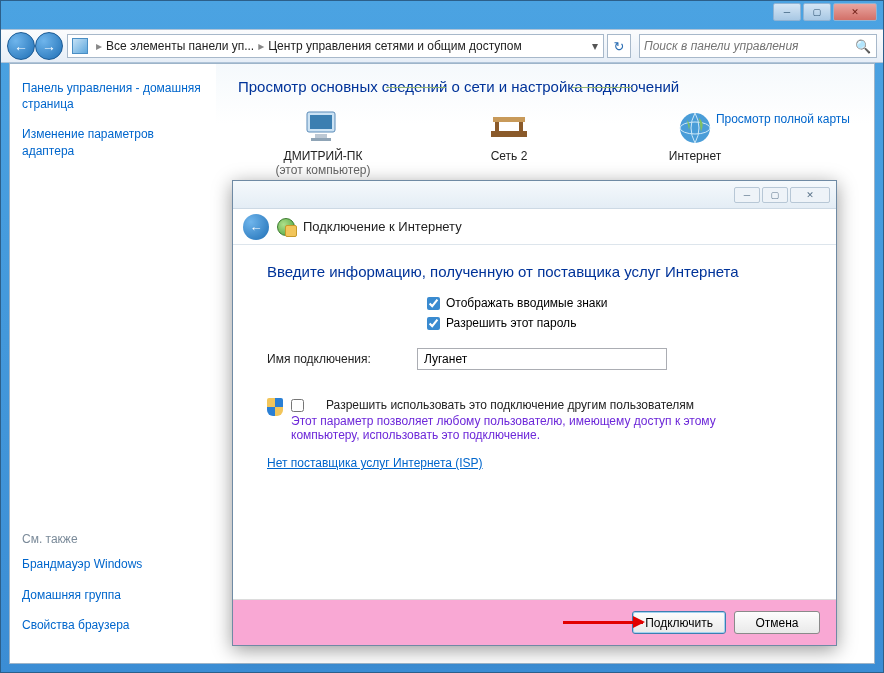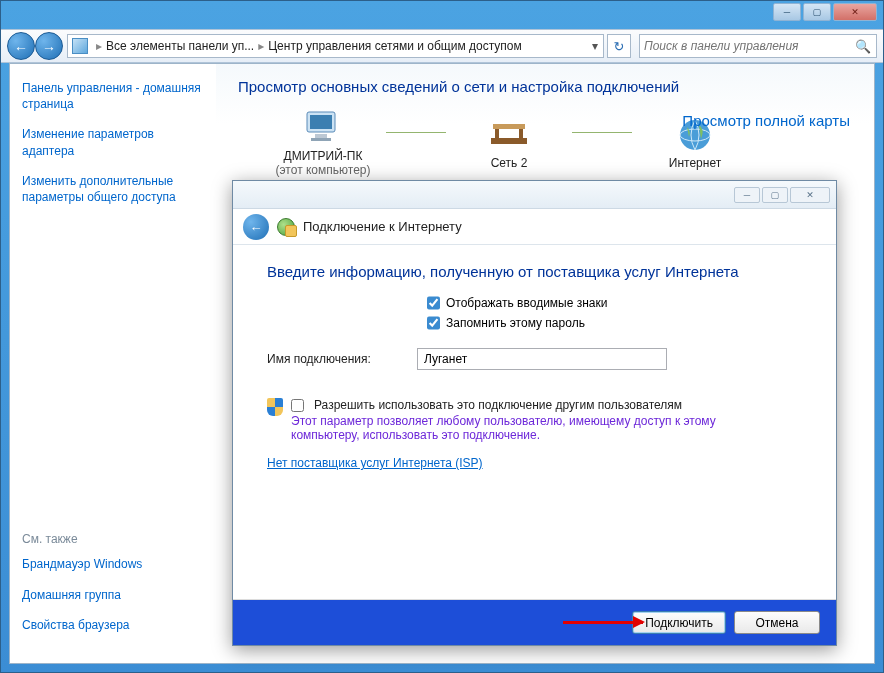--- a/index.html
+++ b/index.html
@@ -22,52 +22,52 @@
 .search-box { width: 238px; height: 24px; background: #fff; border: 1px solid #a7b8ca; margin-left: 4px; display: flex; align-items: center; padding: 0 4px; }
 .search-box input { border: none; outline: none; flex: 1; font-size: 12px; font-style: italic; color: #888; }
 .search-box .mag { color: #5a8bb8; font-size: 13px; }
 
 .content-area { position: absolute; top: 62px; left: 8px; right: 8px; bottom: 8px; background: #fff; border: 1px solid #9db4c9; display: flex; }
 .sidebar { width: 206px; background: #fff; padding: 16px 12px; font-size: 12px; display: flex; flex-direction: column; }
 .sidebar a { color: #0066cc; text-decoration: none; display: block; margin-bottom: 14px; line-height: 1.35; cursor: pointer; }
 .sidebar .see-also { margin-top: auto; color: #7a8a99; font-size: 12px; margin-bottom: 10px; }
 .main-panel { flex: 1; background: linear-gradient(to bottom, #f5f9fc 0%, #fff 60px); padding: 14px 22px; position: relative; font-size: 12px; }
 .main-title { color: #003399; font-size: 15px; font-weight: normal; margin-bottom: 14px; }
-.net-map { display: flex; align-items: center; gap: 8px; margin-left: 30px; }
+.net-map { display: flex; gap: 8px; margin-left: 30px; }
 .net-node { display: flex; flex-direction: column; align-items: center; font-size: 12px; color: #222; width: 110px; }
 .net-node .icon-box { width: 42px; height: 38px; margin-bottom: 2px; display:flex; align-items:center; justify-content:center; }
 .net-link-line { width: 60px; border-top: 1px solid #94b56f; margin-top: -22px; }
-.map-link { position: absolute; top: 48px; right: 24px; color: #0066cc; font-size: 15px; cursor: pointer; }
+.map-link { position: absolute; top: 48px; right: 24px; color: #0066cc; font-size: 12px; cursor: pointer; }
 .help-btn { position: absolute; top: 6px; right: 8px; width: 18px; height: 18px; border-radius: 50%; background: radial-gradient(circle at 30% 30%, #b5d9f4, #3c8cd1); color: #fff; font-size: 12px; display: flex; align-items: center; justify-content: center; border: 1px solid #2a6fab; cursor: pointer; }
 .blur-row { color: #c9d4dd; letter-spacing: 2px; margin-top: 10px; }
 
 
 .dialog { position: absolute; left: 232px; top: 180px; width: 605px; height: 466px; background: #fff; border: 1px solid #6f8aa4; box-shadow: 0 4px 18px rgba(0,0,0,0.4); }
 .dlg-title { height: 28px; background: linear-gradient(to bottom, #f5f9fc, #e4edf5); display: flex; justify-content: flex-end; align-items: center; padding-right: 6px; gap: 2px; border-bottom: 1px solid #cdd9e4; }
 .dlg-win-btn { width: 26px; height: 16px; background: #eef3f8; border: 1px solid #b7c7d6; border-radius: 2px; display: flex; align-items: center; justify-content: center; font-size: 9px; color: #5a738a; cursor: pointer; }
 .dlg-win-btn.restore { }
 .dlg-win-btn.close { width: 40px; }
 .dlg-header { height: 36px; display: flex; align-items: center; padding: 0 10px; gap: 8px; border-bottom: 1px solid #dde5ec; font-size: 13px; color: #222; }
 .dlg-back { width: 26px; height: 26px; border-radius: 50%; background: radial-gradient(circle at 30% 30%, #6fb5ec, #1f6fb5); display: flex; align-items: center; justify-content: center; color: #fff; font-size: 13px; cursor: pointer; }
 .globe-ico { width: 18px; height: 18px; border-radius: 50%; background: radial-gradient(circle at 35% 35%, #aee08a, #4a9e3a); border: 1px solid #3a7a2e; position: relative; }
 .globe-ico::after { content: ""; position: absolute; bottom: -2px; right: -3px; width: 10px; height: 10px; background: #f2c55a; border-radius: 2px; border: 1px solid #c69a2a; }
 .dlg-body { padding: 18px 34px 10px 34px; position: relative; height: calc(100% - 64px - 46px); }
 .dlg-heading { color: #003399; font-size: 15px; margin-bottom: 16px; }
 .highlight-box { border: 3px solid #e20000; padding: 6px 10px; }
 .form-row { display: flex; align-items: center; margin: 10px 0; }
 .form-row label { width: 150px; font-size: 12px; color: #222; }
 .form-row input[type=text] { width: 250px; height: 22px; border: 1px solid #abadb3; padding: 0 6px; font-size: 12px; }
-.check-row { display: flex; margin-left: 160px; margin-top: 6px; font-size: 12px; gap: 6px; }
+.check-row { display: flex; align-items: center; margin-left: 160px; margin-top: 6px; font-size: 12px; gap: 6px; }
 .check-row input { accent-color: #3a8bd0; }
 .shield-row { display: flex; align-items: flex-start; gap: 8px; margin-top: 28px; }
 .shield { width: 16px; height: 18px; background: conic-gradient(#2a7fd4 0 25%, #f2c55a 25% 50%, #2a7fd4 50% 75%, #f2c55a 75% 100%); border-radius: 2px 2px 6px 6px; }
 .perm-text { font-size: 12px; color: #222; }
 .perm-desc { color: #6d28d9; font-size: 12px; margin-top: 2px; max-width: 460px; }
 .isp-link { color: #0066cc; font-size: 12px; text-decoration: underline; display: inline-block; margin-top: 14px; cursor: pointer; }
-.dlg-footer { height: 46px; background: #1d4ed8; border-top: 1px solid #dcdcdc; display: flex; justify-content: flex-end; align-items: center; padding-right: 16px; gap: 8px; }
+.dlg-footer { height: 46px; background: #f9a8d4; border-top: 1px solid #dcdcdc; display: flex; justify-content: flex-end; align-items: center; padding-right: 16px; gap: 8px; }
 .dlg-btn { min-width: 86px; height: 23px; background: linear-gradient(to bottom, #fdfdfd, #e9e9e9); border: 1px solid #8a8a8a; border-radius: 3px; font-size: 12px; cursor: pointer; padding: 0 12px; }
 .dlg-btn.primary { border: 1px solid #3c7fb1; box-shadow: inset 0 0 0 1px #a3d1f0; }
 .red-arrow { position: absolute; width: 80px; height: 3px; background: #e20000; }
 .red-arrow::after { content: ""; position: absolute; right: -2px; top: -5px; border-left: 12px solid #e20000; border-top: 6px solid transparent; border-bottom: 6px solid transparent; }
 </style>
 </head>
 <body>
 
 <div class="window-frame">
   <div class="title-bar">
@@ -95,21 +95,20 @@
       <span class="mag">🔍</span>
     </div>
   </div>
 
   <div class="content-area">
     <div class="help-btn">?</div>
 
     <div class="sidebar">
       <a>Панель управления - домашняя страница</a>
       <a>Изменение параметров адаптера</a>
-      <a>Изменить дополнительные параметры общего доступа</a>
       <div class="see-also">См. также</div>
       <a>Брандмауэр Windows</a>
       <a>Домашняя группа</a>
       <a>Свойства браузера</a>
     </div>
 
     <div class="main-panel">
       <div class="main-title">Просмотр основных сведений о сети и настройка подключений</div>
       <a class="map-link">Просмотр полной карты</a>
       <div class="net-map">
@@ -170,32 +169,32 @@
   <div class="dlg-body">
     <div class="dlg-heading">Введите информацию, полученную от поставщика услуг Интернета</div>
 
 
     <div class="check-row">
       <input type="checkbox" checked="" style="">
       <span>Отображать вводимые знаки</span>
     </div>
     <div class="check-row">
       <input type="checkbox" checked="" style="">
-      <span>Запомнить этому пароль</span>
+      <span>Разрешить этот пароль</span>
     </div>
 
     <div class="form-row" style="margin-top:18px;">
       <label>Имя подключения:</label>
       <input type="text" value="Луганет" style="">
     </div>
 
     <div class="shield-row">
       <div class="shield"></div>
       <div>
-        <div style="display:flex;align-items:center;gap:10px;">
+        <div style="display:flex;align-items:center;gap:22px;">
           <input type="checkbox" style="">
           <span class="perm-text">Разрешить использовать это подключение другим пользователям</span>
         </div>
         <div class="perm-desc">Этот параметр позволяет любому пользователю, имеющему доступ к этому компьютеру, использовать это подключение.</div>
       </div>
     </div>
 
     <a class="isp-link">Нет поставщика услуг Интернета (ISP)</a>
   </div>
   <div class="dlg-footer">

